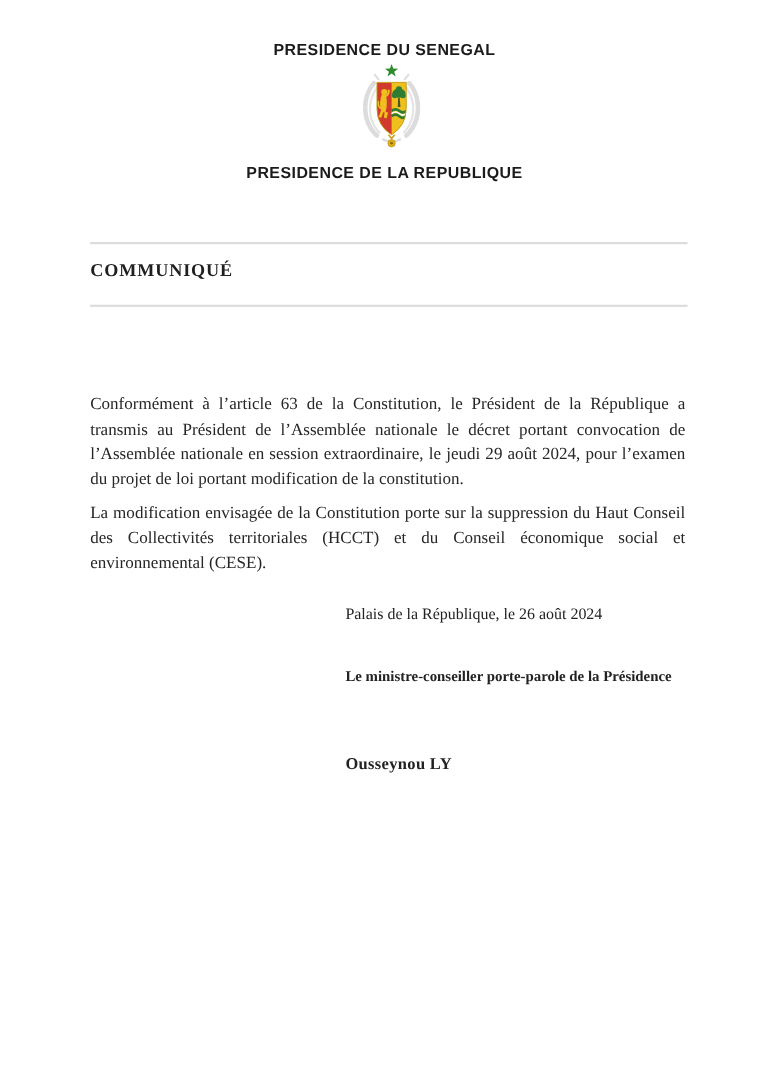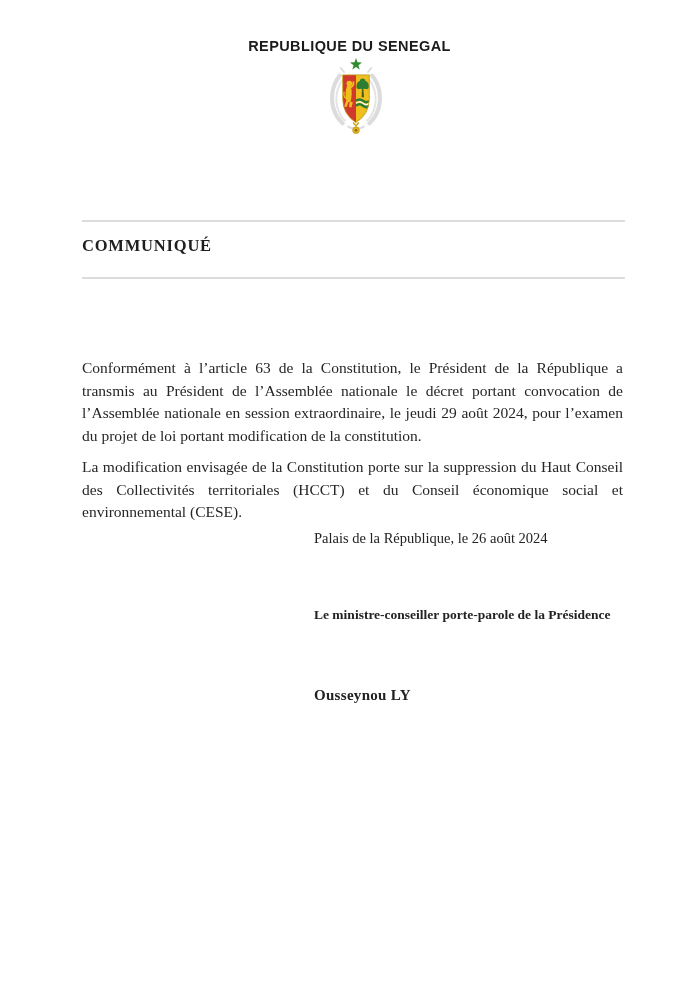--- a/index.html
+++ b/index.html
@@ -81,42 +81,42 @@
   .body-text p {
     margin: 0 0 9px 0;
   }
   .sig {
     position: absolute;
     left: 314px;
     white-space: nowrap;
     color: #222222;
   }
   .place-date {
-    top: 530px;
+    top: 551px;
     font-size: 14.5px;
   }
   .sig-title {
     top: 607px;
     font-weight: bold;
     font-size: 13.5px;
   }
   .sig-name {
     top: 687px;
     font-weight: bold;
     font-size: 15px;
     letter-spacing: 0.3px;
     text-align: right;
   }
 </style>
 </head>
 <body>
 
 <div class="page">
 
-  <div class="country">REPUBLIQUE DU SENEGAL</div>
+  <div class="country">PRESIDENCE DU SENEGAL</div>
 
   <div class="emblem">
     <svg width="70" height="80" viewBox="0 0 100 114" xmlns="http://www.w3.org/2000/svg">
 
       <path d="M31,93 C12,76 11,44 27,25" fill="none" stroke="#dcdcdc" stroke-width="6" stroke-dasharray="4 2" stroke-linecap="round"></path>
       <path d="M34,89 C19,74 18,48 31,31" fill="none" stroke="#e4e4e4" stroke-width="3" stroke-dasharray="3 2" stroke-linecap="round"></path>
       <path d="M69,93 C88,76 89,44 73,25" fill="none" stroke="#dcdcdc" stroke-width="6" stroke-dasharray="4 2" stroke-linecap="round"></path>
       <path d="M66,89 C81,74 82,48 69,31" fill="none" stroke="#e4e4e4" stroke-width="3" stroke-dasharray="3 2" stroke-linecap="round"></path>
       <path d="M33,20 L28,14" stroke="#dcdcdc" stroke-width="2.5" stroke-linecap="round"></path>
       <path d="M67,20 L72,14" stroke="#dcdcdc" stroke-width="2.5" stroke-linecap="round"></path>
@@ -154,20 +154,21 @@
         <circle cx="59.5" cy="33" r="4" fill="#2e7d32"></circle>
       </g>
       <use href="#shield" fill="none" stroke="#c09a18" stroke-width="1.2"></use>
 
       <path d="M46,92 L50,97 L54,92" fill="none" stroke="#caa11a" stroke-width="2"></path>
       <circle cx="50" cy="103" r="4.8" fill="#e3b31c" stroke="#b08a10" stroke-width="0.8"></circle>
       <circle cx="50" cy="103" r="1.8" fill="#8a6d0a"></circle>
     </svg>
   </div>
 
+  <div class="institution">PRESIDENCE DE LA REPUBLIQUE</div>
 
   <div class="rule rule-top"></div>
 
   <div class="doc-title">COMMUNIQUÉ</div>
 
   <div class="rule rule-bottom"></div>
 
   <div class="body-text">
     <p>Conformément à l’article 63 de la Constitution, le Président de la République a transmis au Président de l’Assemblée nationale le décret portant convocation de l’Assemblée nationale en session extraordinaire, le jeudi 29 août 2024, pour l’examen du projet de loi portant modification de la constitution.</p>
     <p>La modification envisagée de la Constitution porte sur la suppression du Haut Conseil des Collectivités territoriales (HCCT) et du Conseil économique social et environnemental (CESE).</p>

